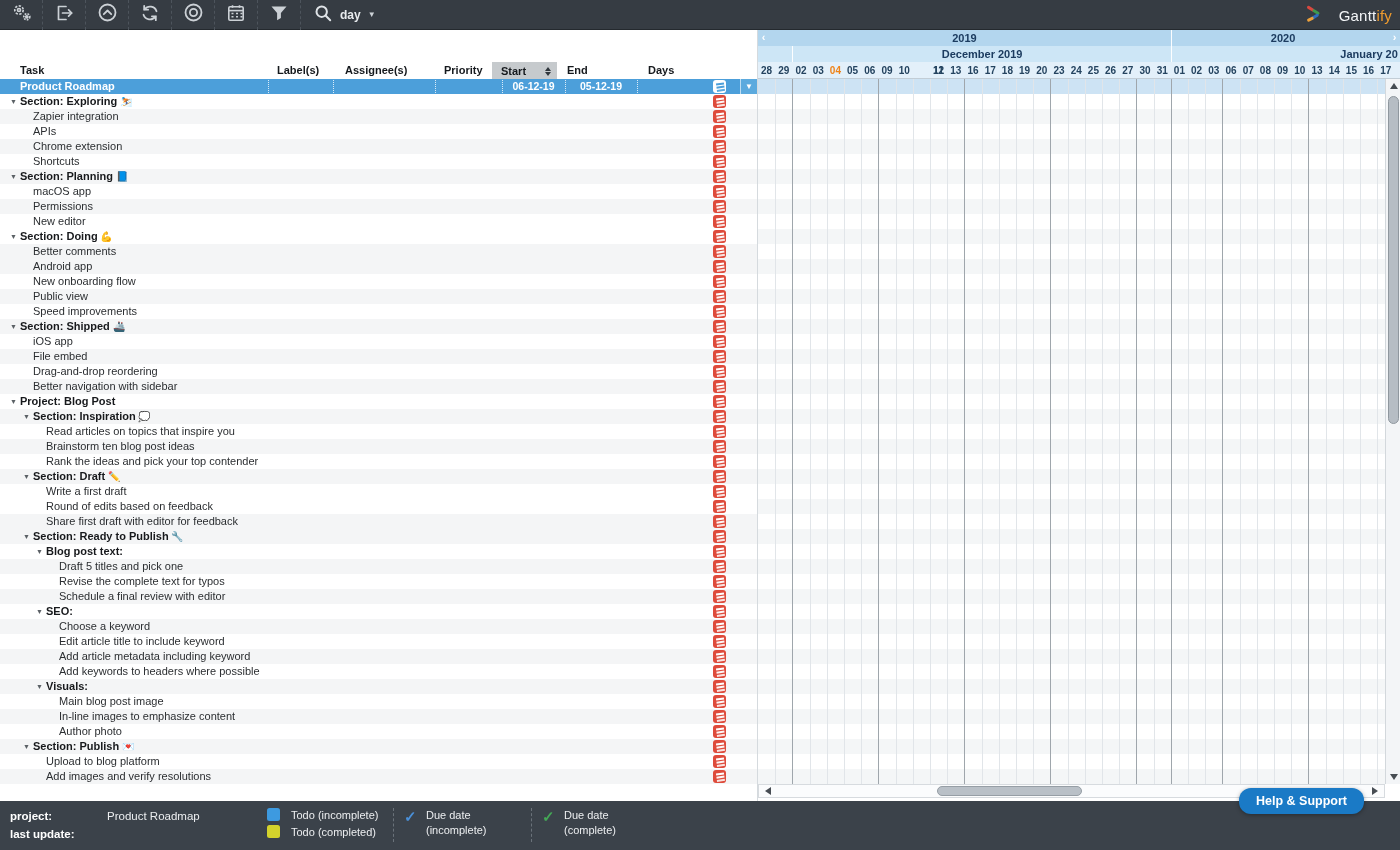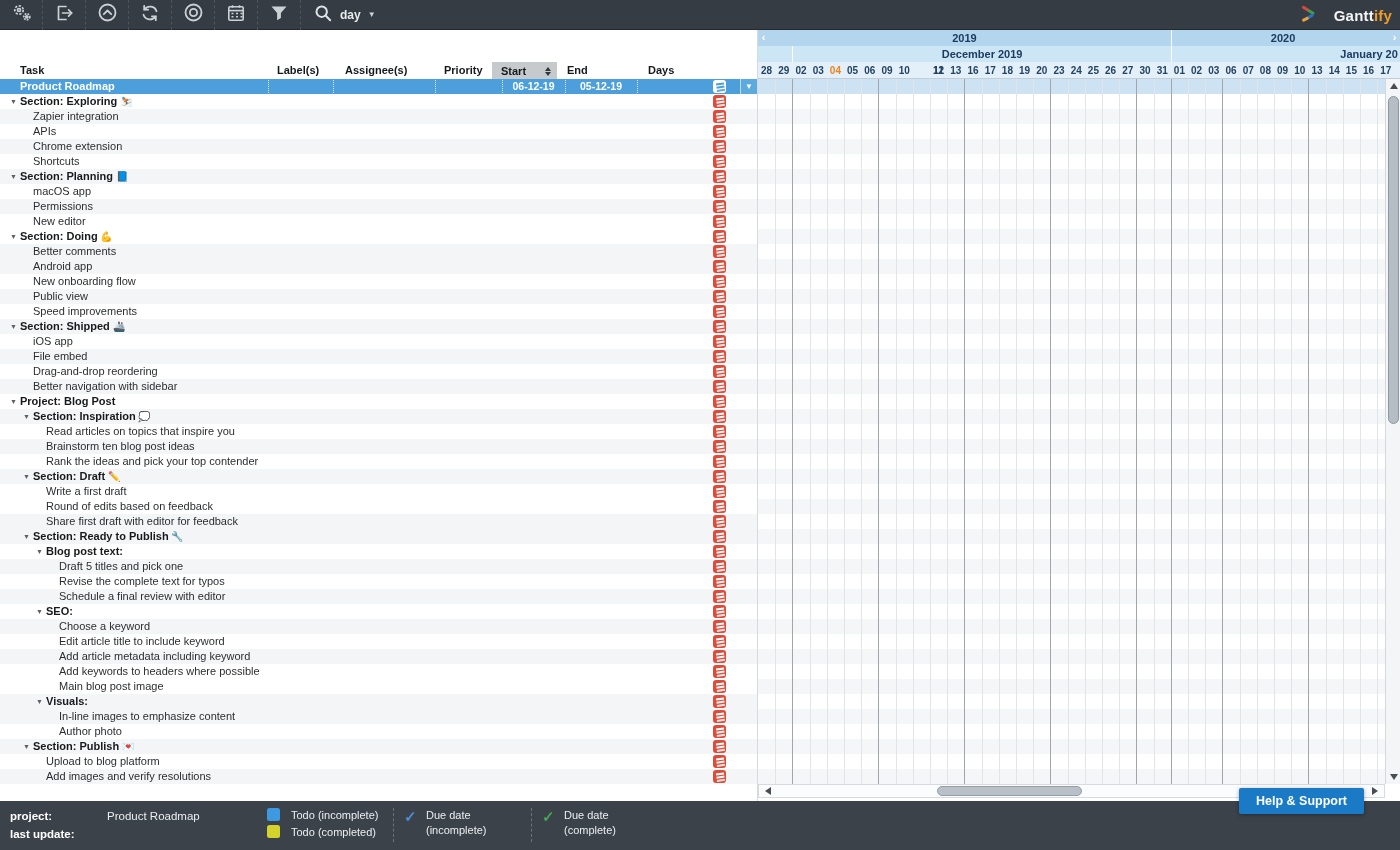--- a/index.html
+++ b/index.html
@@ -5,21 +5,21 @@
 *{margin:0;padding:0;box-sizing:border-box}
 html,body{background:#fff}
 body{font-family:"Liberation Sans",sans-serif}
 .app{position:relative;width:1400px;height:850px;overflow:hidden;background:#84cc16}
 
 
 .topbar{position:absolute;left:0;top:0;width:1400px;height:30px;background:#363c43;border-bottom:1px solid #24292e;display:flex;align-items:center;z-index:6}
 .tb-btn{width:43px;height:30px;display:flex;align-items:center;justify-content:center;border-right:1px dashed #4d545c;cursor:pointer}
 .tb-search{display:flex;align-items:center;gap:7px;padding:0 12px;height:30px;color:#e8ebee;font-size:12px;font-weight:700}
 .caret{font-size:8px;color:#cdd2d7;line-height:1}
-.logo{position:absolute;right:8px;top:0;height:30px;display:flex;align-items:center;gap:16px;font-size:15px;font-weight:700;letter-spacing:.2px}
+.logo{position:absolute;right:8px;top:0;height:30px;display:flex;align-items:center;gap:16px;font-size:15px;font-weight:400;letter-spacing:.2px}
 .logo .g{color:#f4f6f8}.logo .i{color:#ee9b2e}
 
 
 .left-pane{position:absolute;left:0;top:30px;width:757px;height:771px;background:#fff;z-index:2}
 .col-headers{position:absolute;left:0;top:32px;width:757px;height:17px;font-size:11px;font-weight:700;color:#15191d}
 .col-headers .h{position:absolute;top:0;line-height:17px;white-space:nowrap}
 .start-cell{position:absolute;left:492px;top:-1px;width:65px;height:18px;background:#c6cacd;display:flex;align-items:center;justify-content:space-between;padding:0 6px 0 9px;cursor:pointer}
 .sort{display:flex;flex-direction:column;gap:1px}
 .sort i{display:block;width:0;height:0;border-left:3.5px solid transparent;border-right:3.5px solid transparent}
 .sort .su{border-bottom:4.5px solid #2f363c}
@@ -73,21 +73,21 @@
 .hthumb{position:absolute;left:178px;top:1px;width:145px;height:10px;background:#b9c0c7;border:1px solid #969ea5;border-radius:5px;cursor:grab}
 
 
 .bottombar{position:absolute;left:0;top:801px;width:1400px;height:49px;background:#3b424a;color:#fff;z-index:4}
 .sb-k{position:absolute;font-size:11.5px;font-weight:700}
 .sb-v{position:absolute;font-size:11.5px;color:#eceef0}
 .lg-sq{position:absolute;width:13px;height:13px;border-radius:2.5px}
 .lg-lb{position:absolute;font-size:11px;color:#eceef0}
 .lg-sep{position:absolute;top:7px;height:34px;border-left:1px dashed #6a727a}
 .lg-ck{position:absolute;font-size:15px;font-weight:700}
-.help{position:absolute;right:36px;top:788px;height:26px;padding:0 17px;background:#1a7ac6;border-radius:2px;color:#fff;font-weight:700;font-size:12.5px;line-height:26px;box-shadow:0 1px 4px rgba(0,0,0,.35);z-index:7;cursor:pointer}
+.help{position:absolute;right:36px;top:788px;height:26px;padding:0 17px;background:#1a7ac6;border-radius:12px;color:#fff;font-weight:700;font-size:12.5px;line-height:26px;box-shadow:0 1px 4px rgba(0,0,0,.35);z-index:7;cursor:pointer}
 </style>
 </head>
 <body>
 
 <div class="app">
 
   <div class="topbar">
     <div class="tb-btn">
       <span><svg width="21" height="21" viewBox="0 0 21 21">
             <g fill="none" stroke="#ccd1d6" stroke-width="1.7">
@@ -360,27 +360,27 @@
           <span class="ticon"></span>
         </div>
         <div class="trow alt">
           <span class="tlabel" style="left:59px">Add article metadata including keyword</span>
           <span class="ticon"></span>
         </div>
         <div class="trow">
           <span class="tlabel" style="left:59px">Add keywords to headers where possible</span>
           <span class="ticon"></span>
         </div>
-        <div class="trow">
-          <span class="tlabel" style="left:59px">Main blog post image</span>
-          <span class="ticon"></span>
-        </div>
         <div class="trow alt">
           <span class="chev" style="left:36px">▼</span>
           <span class="tlabel b" style="left:46px">Visuals:</span>
+          <span class="ticon"></span>
+        </div>
+        <div class="trow">
+          <span class="tlabel" style="left:59px">Main blog post image</span>
           <span class="ticon"></span>
         </div>
         <div class="trow alt">
           <span class="tlabel" style="left:59px">In-line images to emphasize content</span>
           <span class="ticon"></span>
         </div>
         <div class="trow">
           <span class="tlabel" style="left:59px">Author photo</span>
           <span class="ticon"></span>
         </div>

